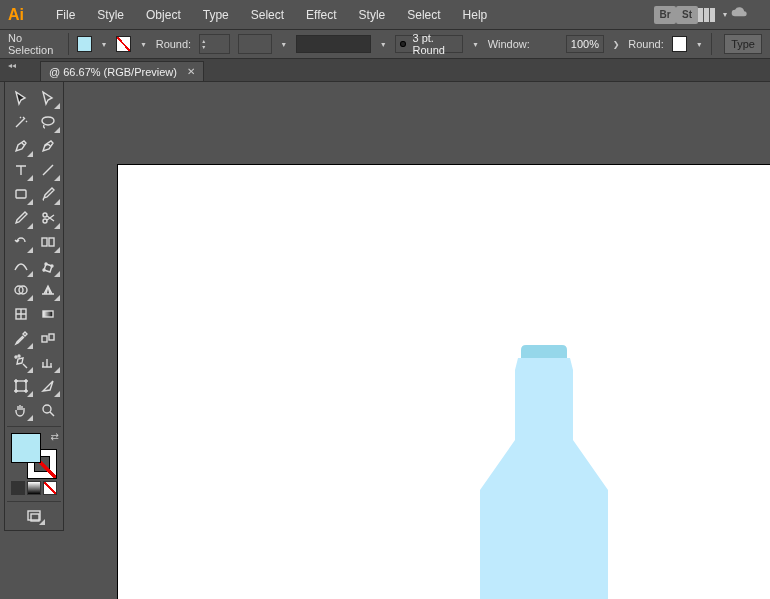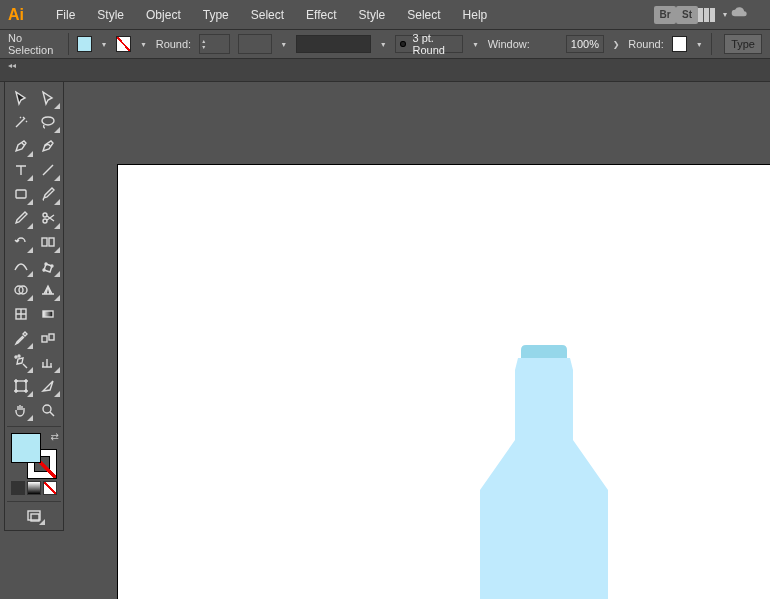--- a/index.html
+++ b/index.html
@@ -353,20 +353,24 @@
   <span class="dropdown-caret">▾</span>
 
   <span class="sep"></span>
   <div class="doc-setup">Type</div>
 </div>
 
 <div class="tabbar">
   <div class="flyout-btns">
     <span>◂◂</span>
   </div>
+  <div class="doc-tab">
+    <span>@ 66.67% (RGB/Preview)</span>
+    <span class="tab-close">✕</span>
+  </div>
 </div>
 
 <div class="workarea">
 
   <div class="toolbox">
     <div class="tool-row">
       <div class="tool filled">
           <svg viewBox="0 0 16 16">
             <path d="M3 2l3 12 2-4 4-2z" fill="#222" stroke="#ddd"></path>
           </svg>

